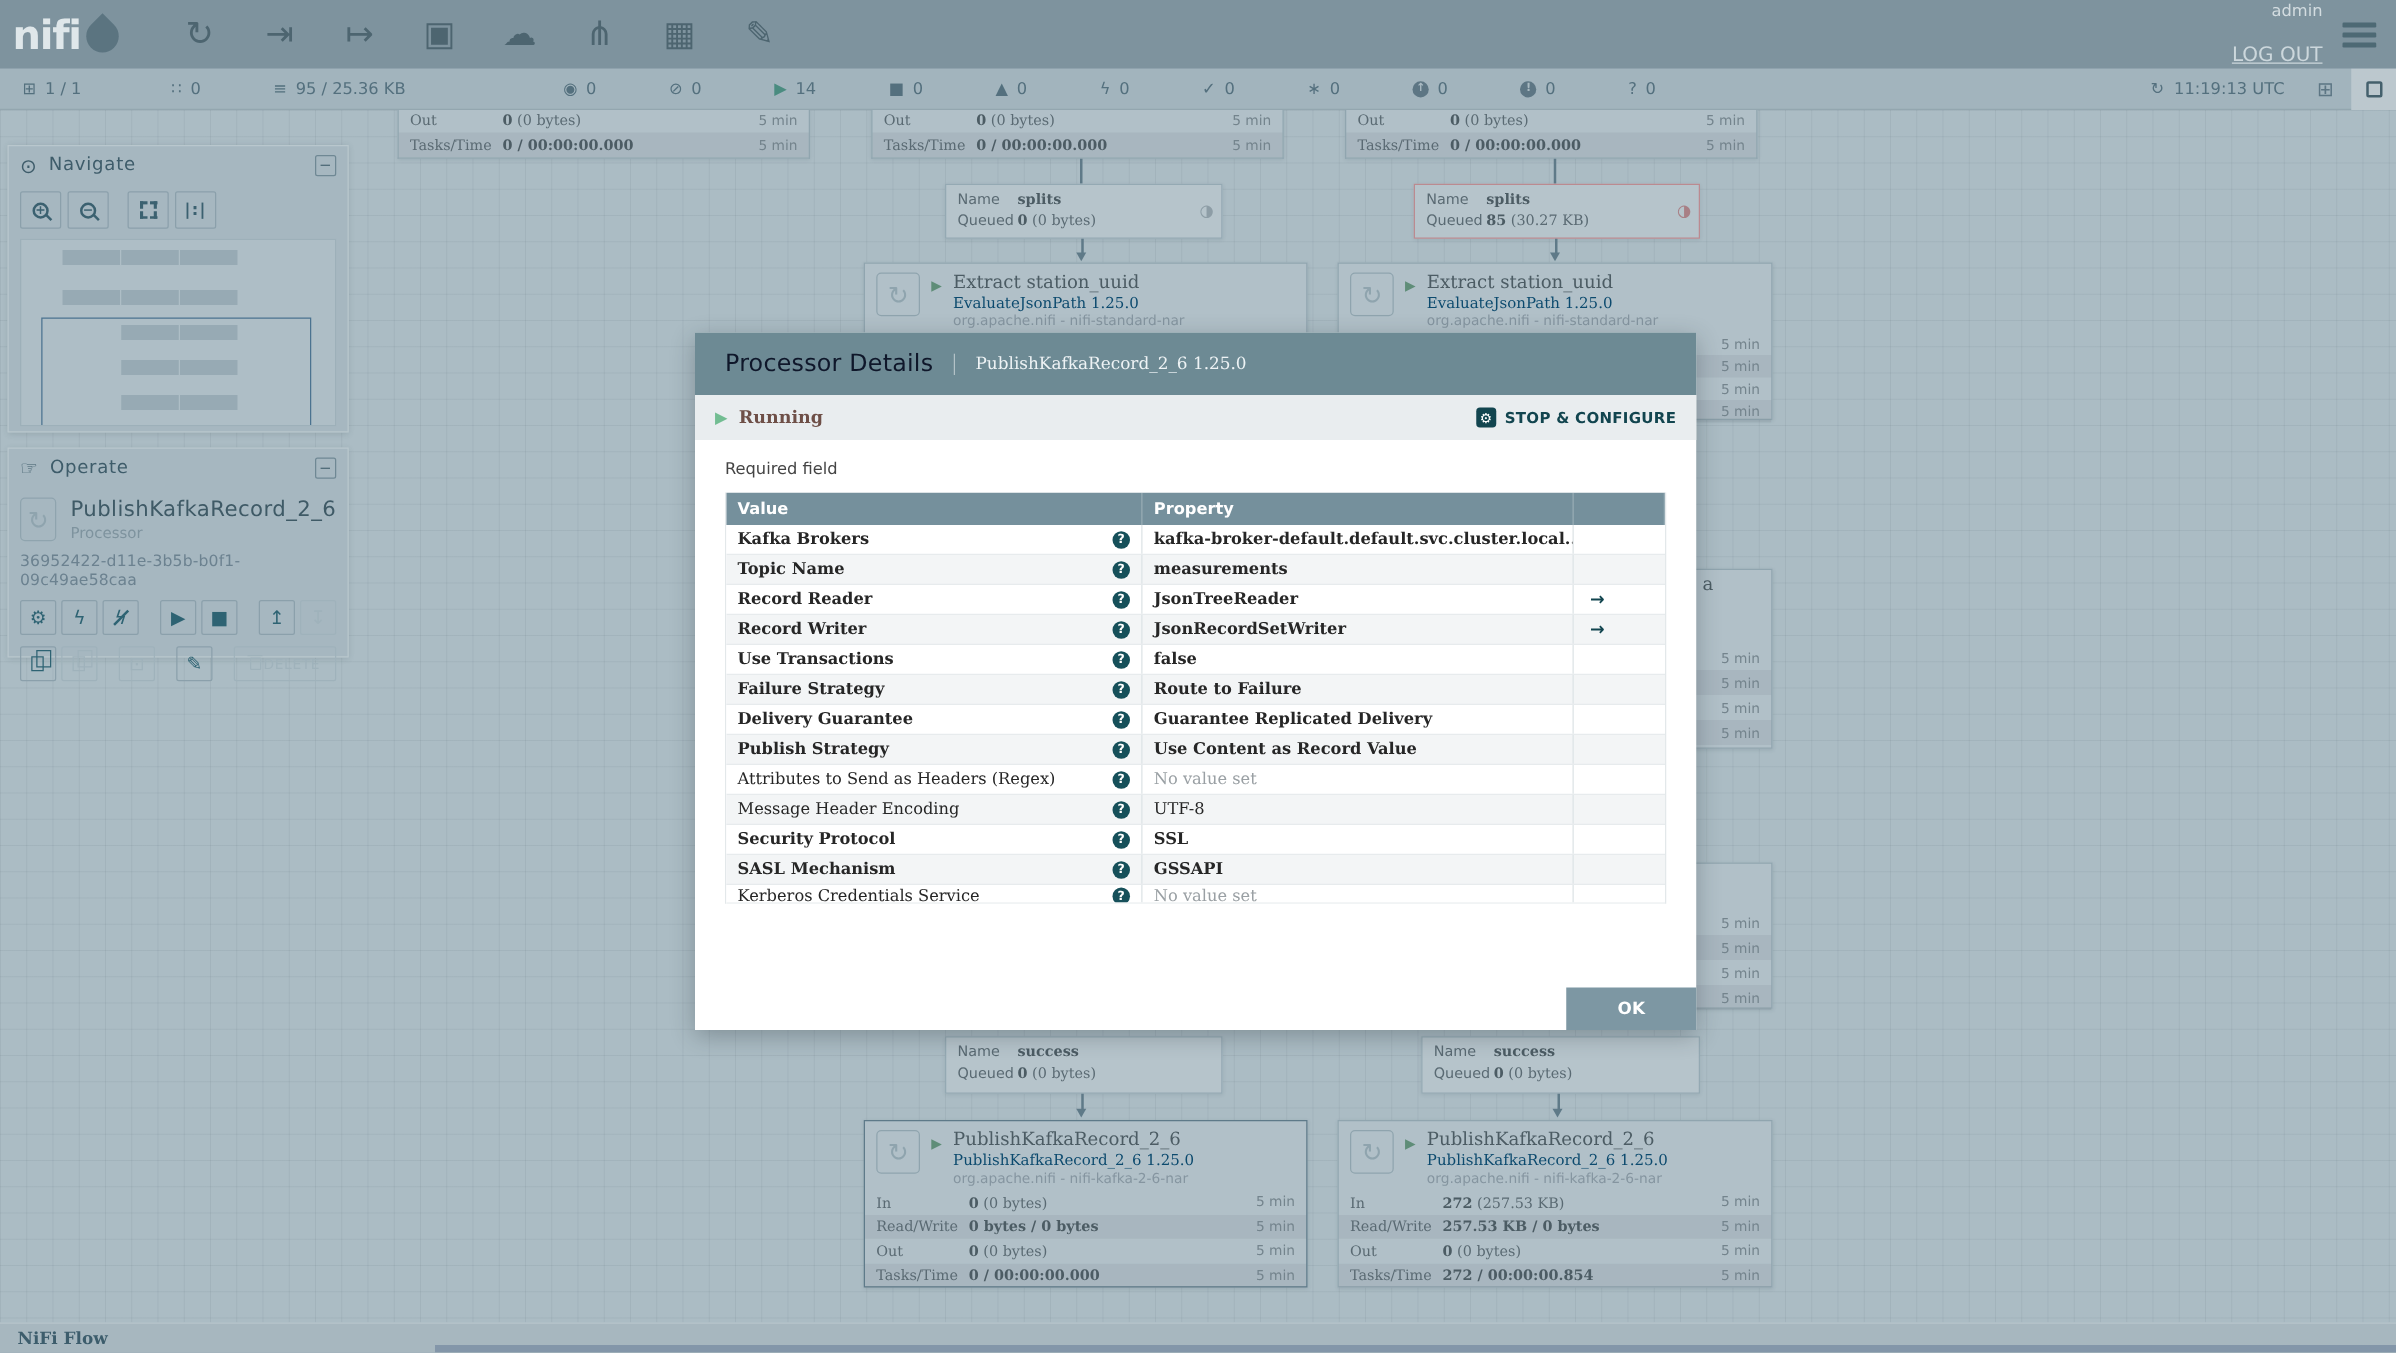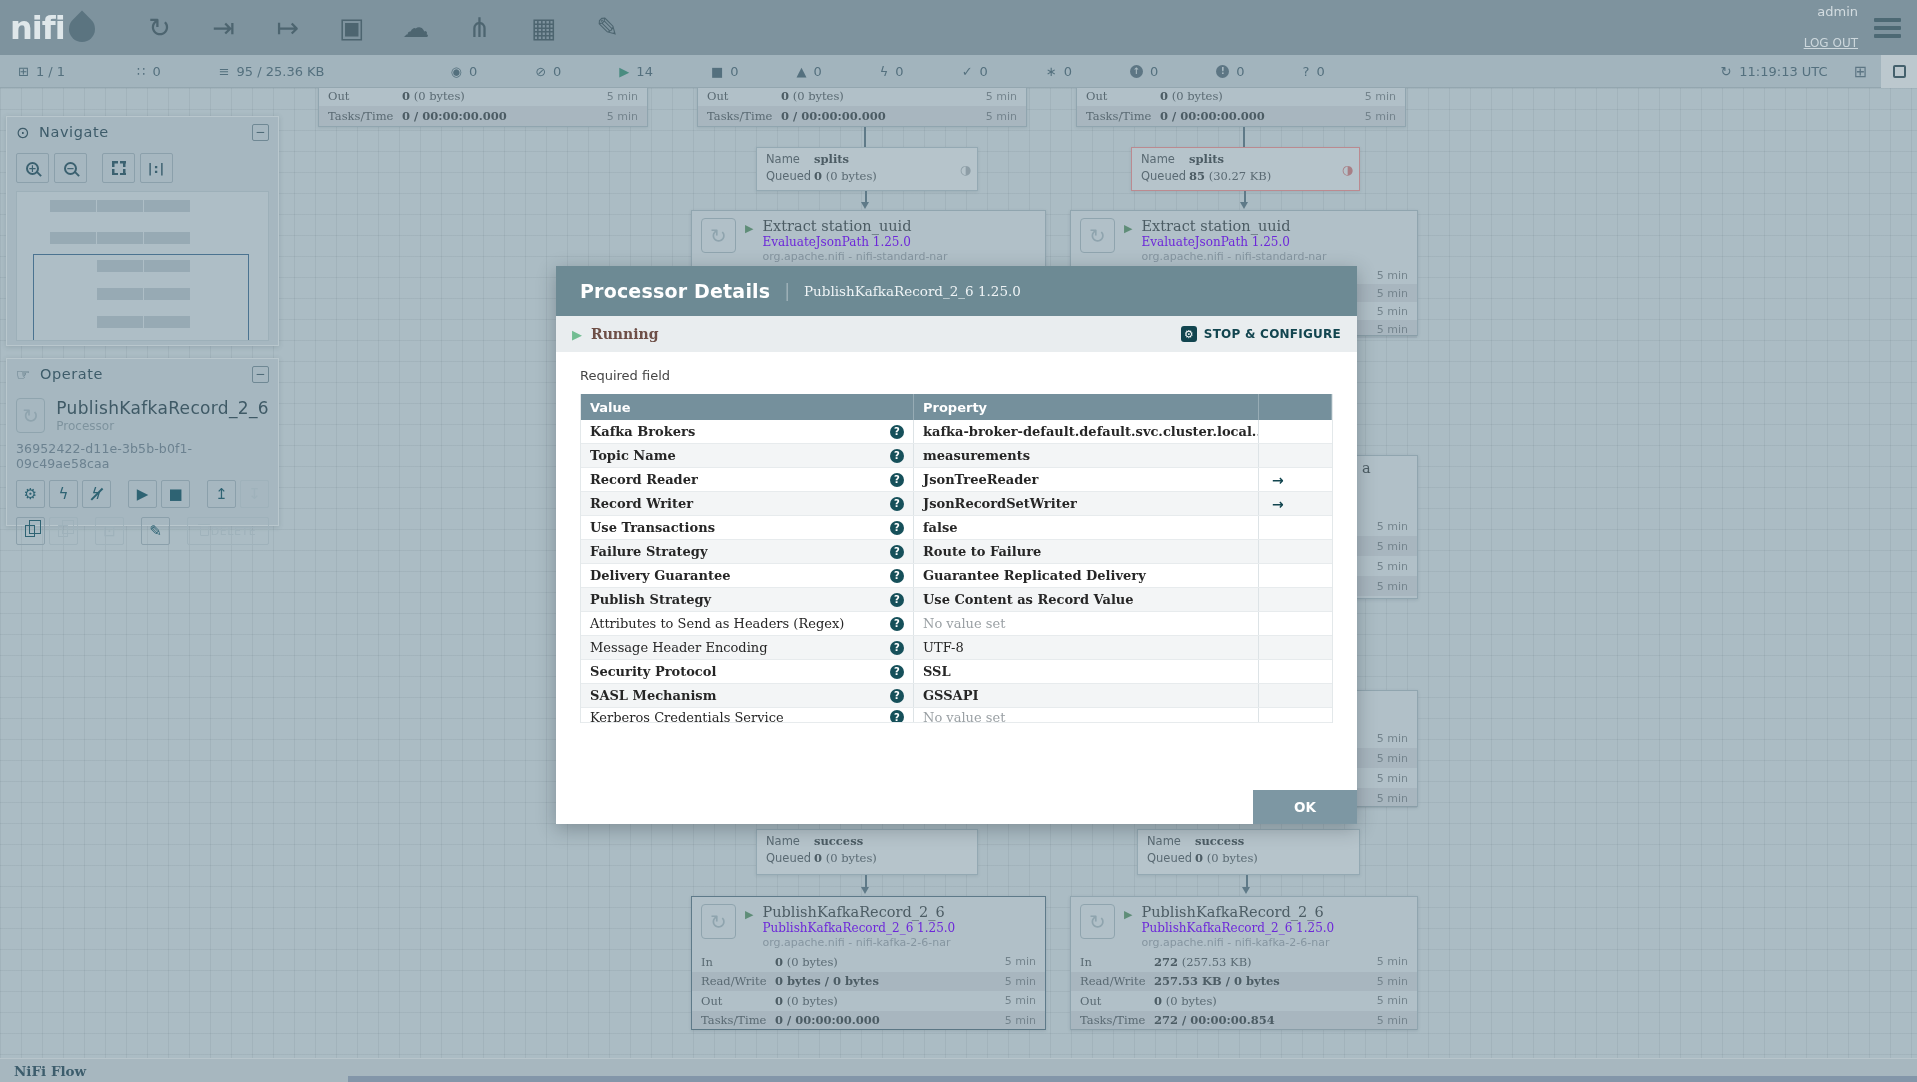--- a/index.html
+++ b/index.html
@@ -11,21 +11,21 @@
   
   .app-header { position:absolute; top:0; left:0; right:0; height:55px; background:#7e939e; display:flex; align-items:center; z-index:30; }
   .logo { display:flex; align-items:flex-end; margin-left:10px; }
   .logo-text { font-size:32px; font-weight:bold; letter-spacing:-1px; color:#dfe7ea; line-height:1; }
   .logo-drop { width:26px; height:26px; margin-left:4px; margin-bottom:2px; background:#5b7480; border-radius:0 50% 50% 50%; transform:rotate(45deg); }
   .tool-icons { display:flex; gap:26px; margin-left:46px; }
   .tool-icon { width:38px; height:38px; display:flex; align-items:center; justify-content:center; font-size:27px; color:#4d6570; cursor:grab; }
   .user-area { margin-left:auto; display:flex; align-items:center; gap:16px; padding-right:16px; }
   .user-block { text-align:right; }
   .user-name { font-size:13px; color:#d3dce0; }
-  .logout { font-size:12px; color:#ccd7dc; text-decoration:underline; margin-top:17px; display:inline-block; }
+  .logout { font-size:16px; color:#ccd7dc; text-decoration:underline; margin-top:17px; display:inline-block; }
   .hamburger { display:flex; flex-direction:column; gap:4px; cursor:pointer; }
   .hamburger span { display:block; width:27px; height:4px; background:#4d6974; border-radius:1px; }
 
   
   .status-bar { position:absolute; top:55px; left:0; right:0; height:33px; background:#a2b4bd; border-bottom:1px solid #93a6af; display:flex; align-items:center; padding-left:18px; z-index:30; font-size:13px; color:#54707e; }
   .s-item { display:flex; align-items:center; gap:7px; margin-right:58px; white-space:nowrap; }
   .s-item.first { margin-right:72px; }
   .s-item.wide { margin-right:126px; }
   .s-icon { font-size:13px; line-height:1; }
   .s-icon.green { color:#4a8c80; }
@@ -41,21 +41,21 @@
       linear-gradient(90deg, rgba(80,100,112,0.10) 1px, transparent 1px);
     background-size:21px 21px; }
 
   
   .proc { position:absolute; background:#b1c0c8; border:1px solid #90a5af; box-shadow:0 1px 3px rgba(50,70,80,0.15); }
   .proc.selected { border:1.5px solid #5e7a89; }
   .proc-head { display:flex; gap:9px; padding:7px 9px 3px 9px; align-items:flex-start; }
   .proc-icon { flex:0 0 auto; width:35px; height:35px; border:1.5px solid #8fa4ae; border-radius:4px; color:#8fa4ae; font-size:20px; display:flex; align-items:center; justify-content:center; }
   .run-arrow { color:#5f8d78; font-size:11px; margin-top:4px; }
   .proc-title { font-size:14.5px; color:#4c5c64; }
-  .proc-sub { font-size:12px; color:#6d28d9; margin-top:1px; }
+  .proc-sub { font-size:12px; color:#0c4a6e; margin-top:1px; }
   .proc-bundle { font-size:11px; color:#8595a0; margin-top:1px; font-family:"DejaVu Sans","Liberation Sans",sans-serif; }
   .stat-row { display:flex; align-items:center; padding:0 9px; font-size:11.5px; color:#5a6a73; }
   .stat-row.alt { background:rgba(73,94,105,0.09); }
   .stat-label { width:74px; flex:0 0 auto; }
   .stat-strong { font-weight:bold; color:#4c5c64; }
   .stat-period { margin-left:auto; font-size:11px; color:#74848d; }
 
   
   .top-frag { position:absolute; top:-2px; height:41px; background:#b1c0c8; border:1px solid #90a5af; border-top:none; box-shadow:0 1px 3px rgba(50,70,80,0.12); }
   .top-frag .stat-row { height:20px; }
@@ -117,21 +117,21 @@
   .trash-ic::before { content:""; position:absolute; top:-3.5px; left:-2.5px; right:-2.5px; height:1.5px; background:currentColor; }
 
   
   .breadcrumb-bar { position:absolute; left:0; right:0; bottom:0; height:24px; background:#a7b7bf; border-top:1px solid #b8c5cb; display:flex; align-items:center; padding-left:14px; z-index:15; }
   .breadcrumb { font-size:13.5px; font-weight:bold; color:#3d5d6c; }
   .h-scroll { position:absolute; left:348px; right:0; bottom:0; height:6px; background:#8396a9; z-index:20; }
 
   
   .dialog { position:absolute; left:556px; top:266px; width:801px; height:558px; background:#ffffff; box-shadow:0 5px 18px rgba(25,38,44,0.30); z-index:40; }
   .dialog-header { height:50px; background:#6d8a94; display:flex; align-items:center; padding:0 24px; gap:14px; }
-  .dialog-title { font-size:19px; font-weight:bold; color:#ffffff; letter-spacing:0.01em; }
+  .dialog-title { font-size:19px; font-weight:normal; color:#0f172a; letter-spacing:0.01em; }
   .dialog-sep { color:rgba(255,255,255,0.55); font-size:17px; font-weight:300; }
   .dialog-subtitle { font-size:13.5px; color:#eef3f5; }
   .dialog-status { height:36px; background:#e9edef; display:flex; align-items:center; padding:0 16px; }
   .status-play { color:#72bd92; font-size:13px; }
   .status-text { margin-left:9px; font-size:14px; font-weight:bold; color:#6e4f47; }
   .stop-config { margin-left:auto; display:flex; align-items:center; gap:7px; color:#12454f; font-weight:bold; font-size:12px; letter-spacing:0.02em; cursor:pointer; }
   .stop-config-ic { width:16px; height:16px; border-radius:3px; background:#12454f; color:#ffffff; font-size:11px; display:flex; align-items:center; justify-content:center; }
   .dialog-body { position:relative; padding:0 24px; }
   .tabs { display:flex; gap:5px; align-items:flex-end; margin-top:16px; border-bottom:1.5px solid #1b4a53; padding-left:3px; }
   .tab { height:29px; line-height:27px; padding:0 17px; background:#edf1f2; border:1px solid #ccd4d8; border-bottom:none; font-size:12px; font-weight:600; color:#2a545e; letter-spacing:0.05em; cursor:pointer; }

